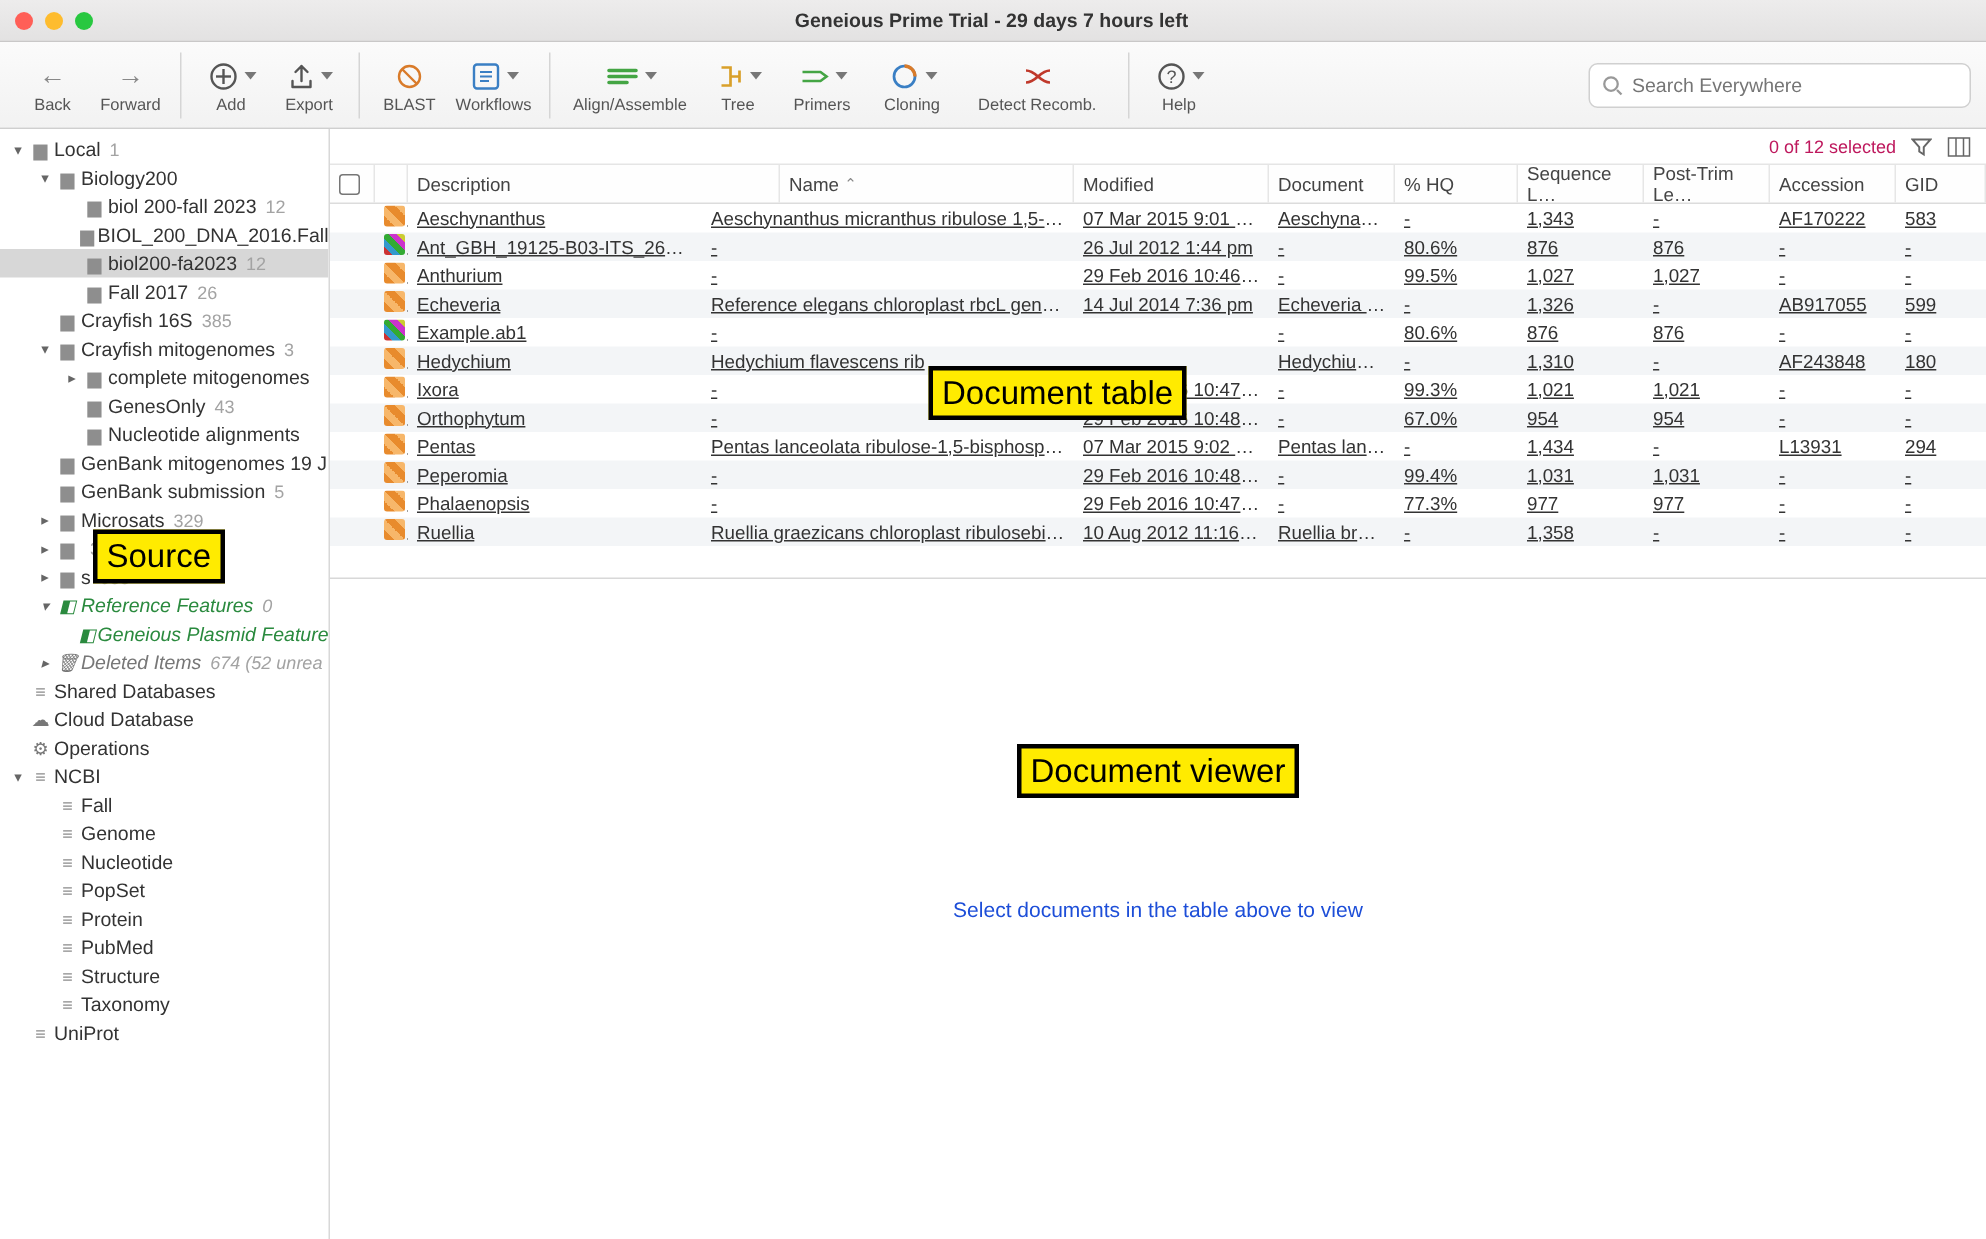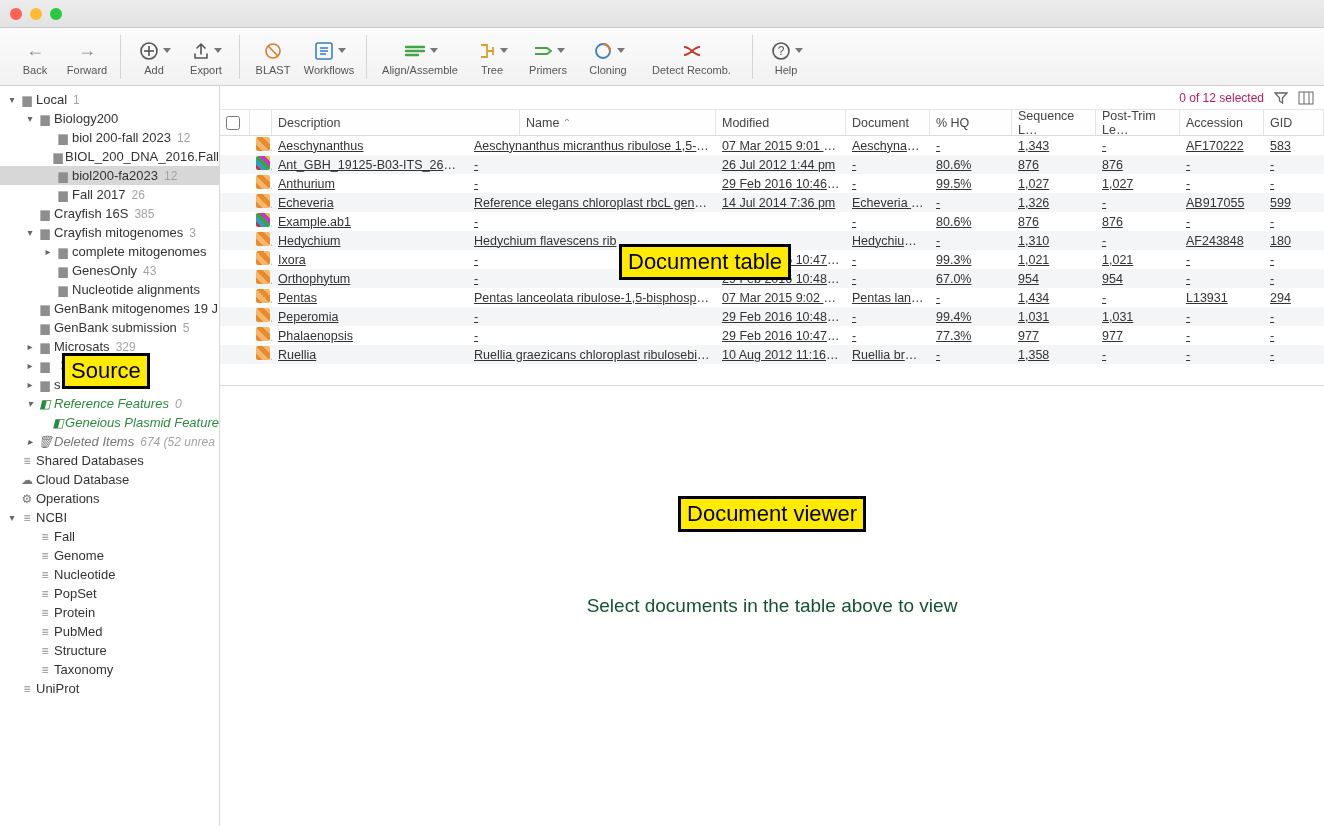--- a/index.html
+++ b/index.html
@@ -53,34 +53,35 @@
   .c-hq{width:82px;flex:none;}
   .c-seq{width:84px;flex:none;}
   .c-pt{width:84px;flex:none;}
   .c-acc{width:84px;flex:none;}
   .c-gid{width:60px;flex:none;}
   .seqico{width:14px;height:14px;display:inline-block;}
   .seq-orange{background:linear-gradient(45deg,#e88b2d 25%,#f7b76a 25% 50%,#e88b2d 50% 75%,#f7b76a 75%);border-radius:2px;}
   .seq-multi{background:linear-gradient(45deg,#c33 20%,#39c 20% 40%,#3a3 40% 60%,#c3c 60% 80%,#cc3 80%);border-radius:2px;}
   .viewer{flex:1;display:flex;flex-direction:column;align-items:center;justify-content:center;gap:20px;position:relative;}
   .viewer h2{color:#7e7e7e;font-weight:400;font-size:22px;}
-  .viewer p{color:#14532d;font-size:19px;}
+  .viewer p{color:#1d4ed8;font-size:14px;}
   .annot{position:absolute;background:#ffeb00;border:3px solid #000;font-size:22px;font-weight:400;padding:2px 6px;color:#000;white-space:nowrap;}
   svg{display:block;}
   input[type=checkbox]{width:14px;height:14px;}
 </style>
 </head>
 <body>
 
 <div class="titlebar">
   <div class="traffic">
     <span class="tr-red"></span>
     <span class="tr-yellow"></span>
     <span class="tr-green"></span>
   </div>
+  <div class="title">Geneious Prime Trial - 29 days 7 hours left</div>
   <div style="width:54px"></div>
 </div>
 
 <div class="toolbar">
   <div class="tbtn sm">
     <div class="ic">
         <span class="arrowic">←</span>
       </div>
     <span>Back</span>
   </div>
@@ -180,20 +181,27 @@
   <div class="sep"></div>
   <div class="tbtn sm">
     <div class="ic">
         <svg width="22" height="22">
           <circle cx="11" cy="11" r="8" fill="none" stroke="#555" stroke-width="1.6"></circle>
           <text x="11" y="15" text-anchor="middle" font-size="12" fill="#555">?</text>
         </svg>
         <span class="caret-down"></span>
       </div>
     <span>Help</span>
+  </div>
+  <div class="searchwrap">
+    <svg width="14" height="14">
+        <circle cx="6" cy="6" r="4.5" fill="none" stroke="#999" stroke-width="1.5"></circle>
+        <line x1="10" y1="10" x2="13" y2="13" stroke="#999" stroke-width="1.5"></line>
+      </svg>
+    <input placeholder="Search Everywhere" style="">
   </div>
 </div>
 
 <div class="main">
 
   <div class="sidebar">
     <div class="tree" id="tree">
         <div class="row" style="padding-left: 6px;">
           <span class="disc">▾</span>
           <span class="ic"><span class="folder">▆</span></span>

